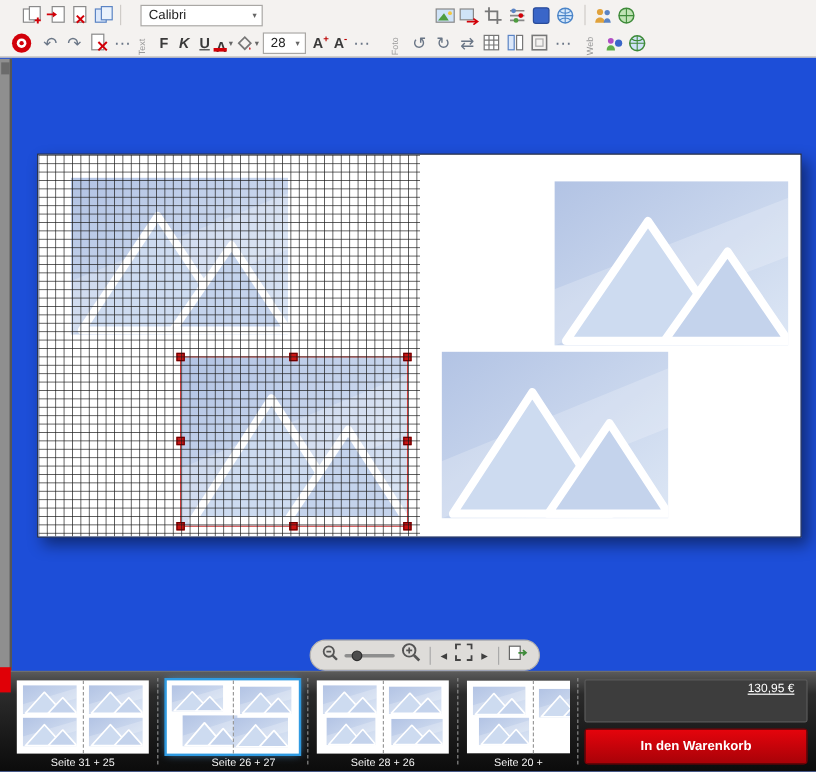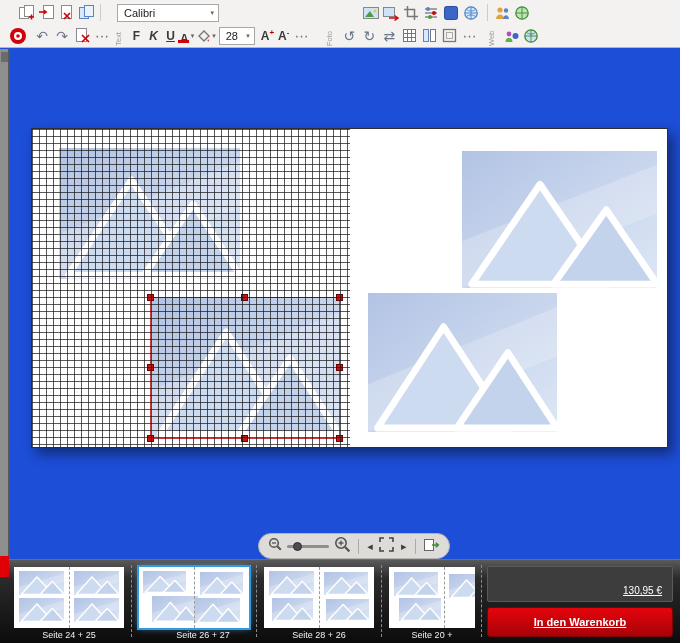--- a/index.html
+++ b/index.html
@@ -72,22 +72,22 @@
   .t1 .m3{left:60px;top:4px;width:45px;height:24px;} .t1 .m4{left:60px;top:31px;width:45px;height:24px;}
   .t2 .m1{left:4px;top:4px;width:43px;height:22px;} .t2 .m2{left:13px;top:29px;width:46px;height:26px;}
   .t2 .m3{left:61px;top:5px;width:43px;height:23px;} .t2 .m4{left:56px;top:31px;width:45px;height:25px;}
   .t3 .m1{left:5px;top:4px;width:45px;height:24px;} .t3 .m2{left:8px;top:31px;width:41px;height:23px;}
   .t3 .m3{left:60px;top:5px;width:44px;height:23px;} .t3 .m4{left:62px;top:32px;width:43px;height:22px;}
   .t4 .m1{left:5px;top:5px;width:44px;height:24px;} .t4 .m2{left:10px;top:31px;width:42px;height:23px;}
   .t4 .m3{left:60px;top:7px;width:44px;height:24px;}
 
   .info{position:absolute;left:487px;top:6px;width:186px;height:36px;background:#3d3d3d;border:1px solid #5a5a5a;border-radius:2px;color:#fff;overflow:hidden;}
   .info .prod{font-size:8px;text-align:center;white-space:nowrap;padding-top:4px;}
-  .info .price{font-size:10px;text-align:right;padding-right:10px;margin-top:18px;text-decoration:underline;}
-  .cartbtn{position:absolute;left:487px;top:47px;width:186px;height:30px;background:linear-gradient(#e5040c,#a80208);border:1px solid #7c0005;border-radius:3px;color:#fff;font-weight:700;font-size:11px;text-align:center;line-height:28px;text-decoration:underline;}
+  .info .price{font-size:10px;text-align:right;padding-right:10px;margin-top:2px;text-decoration:underline;}
+  .cartbtn{position:absolute;left:487px;top:47px;width:186px;height:30px;background:linear-gradient(#e5040c,#a80208);border:1px solid #7c0005;border-radius:3px;color:#fff;font-weight:700;font-size:11px;text-align:center;line-height:28px;}
 </style>
 </head>
 <body>
 
 <div id="app">
 
   <svg width="0" height="0" style="position:absolute" aria-hidden="true">
     <defs>
       <linearGradient id="mtbg" x1="0" y1="0" x2="1" y2="1">
         <stop offset="0" stop-color="#b2c3e4"></stop>
@@ -391,21 +391,21 @@
             <use href="#mtg"></use>
           </svg>
         </span>
       <span class="mimg m4">
           <svg class="mtsvg" viewBox="0 0 200 140" preserveAspectRatio="none">
             <use href="#mtg"></use>
           </svg>
         </span>
       <span class="gutter"></span>
     </div>
-    <div class="tlabel" style="left:14px;width:110px">Seite 24 + 25</div>
+    <div class="tlabel" style="left:14px;width:110px">Seite 31 + 25</div>
 
     <span class="tsep" style="left:131px"></span>
 
     <div class="thumb t2 selected" style="left:139px">
       <span class="mimg m1">
           <svg class="mtsvg" viewBox="0 0 200 140" preserveAspectRatio="none">
             <use href="#mtg"></use>
           </svg>
         </span>
       <span class="mimg m2">

